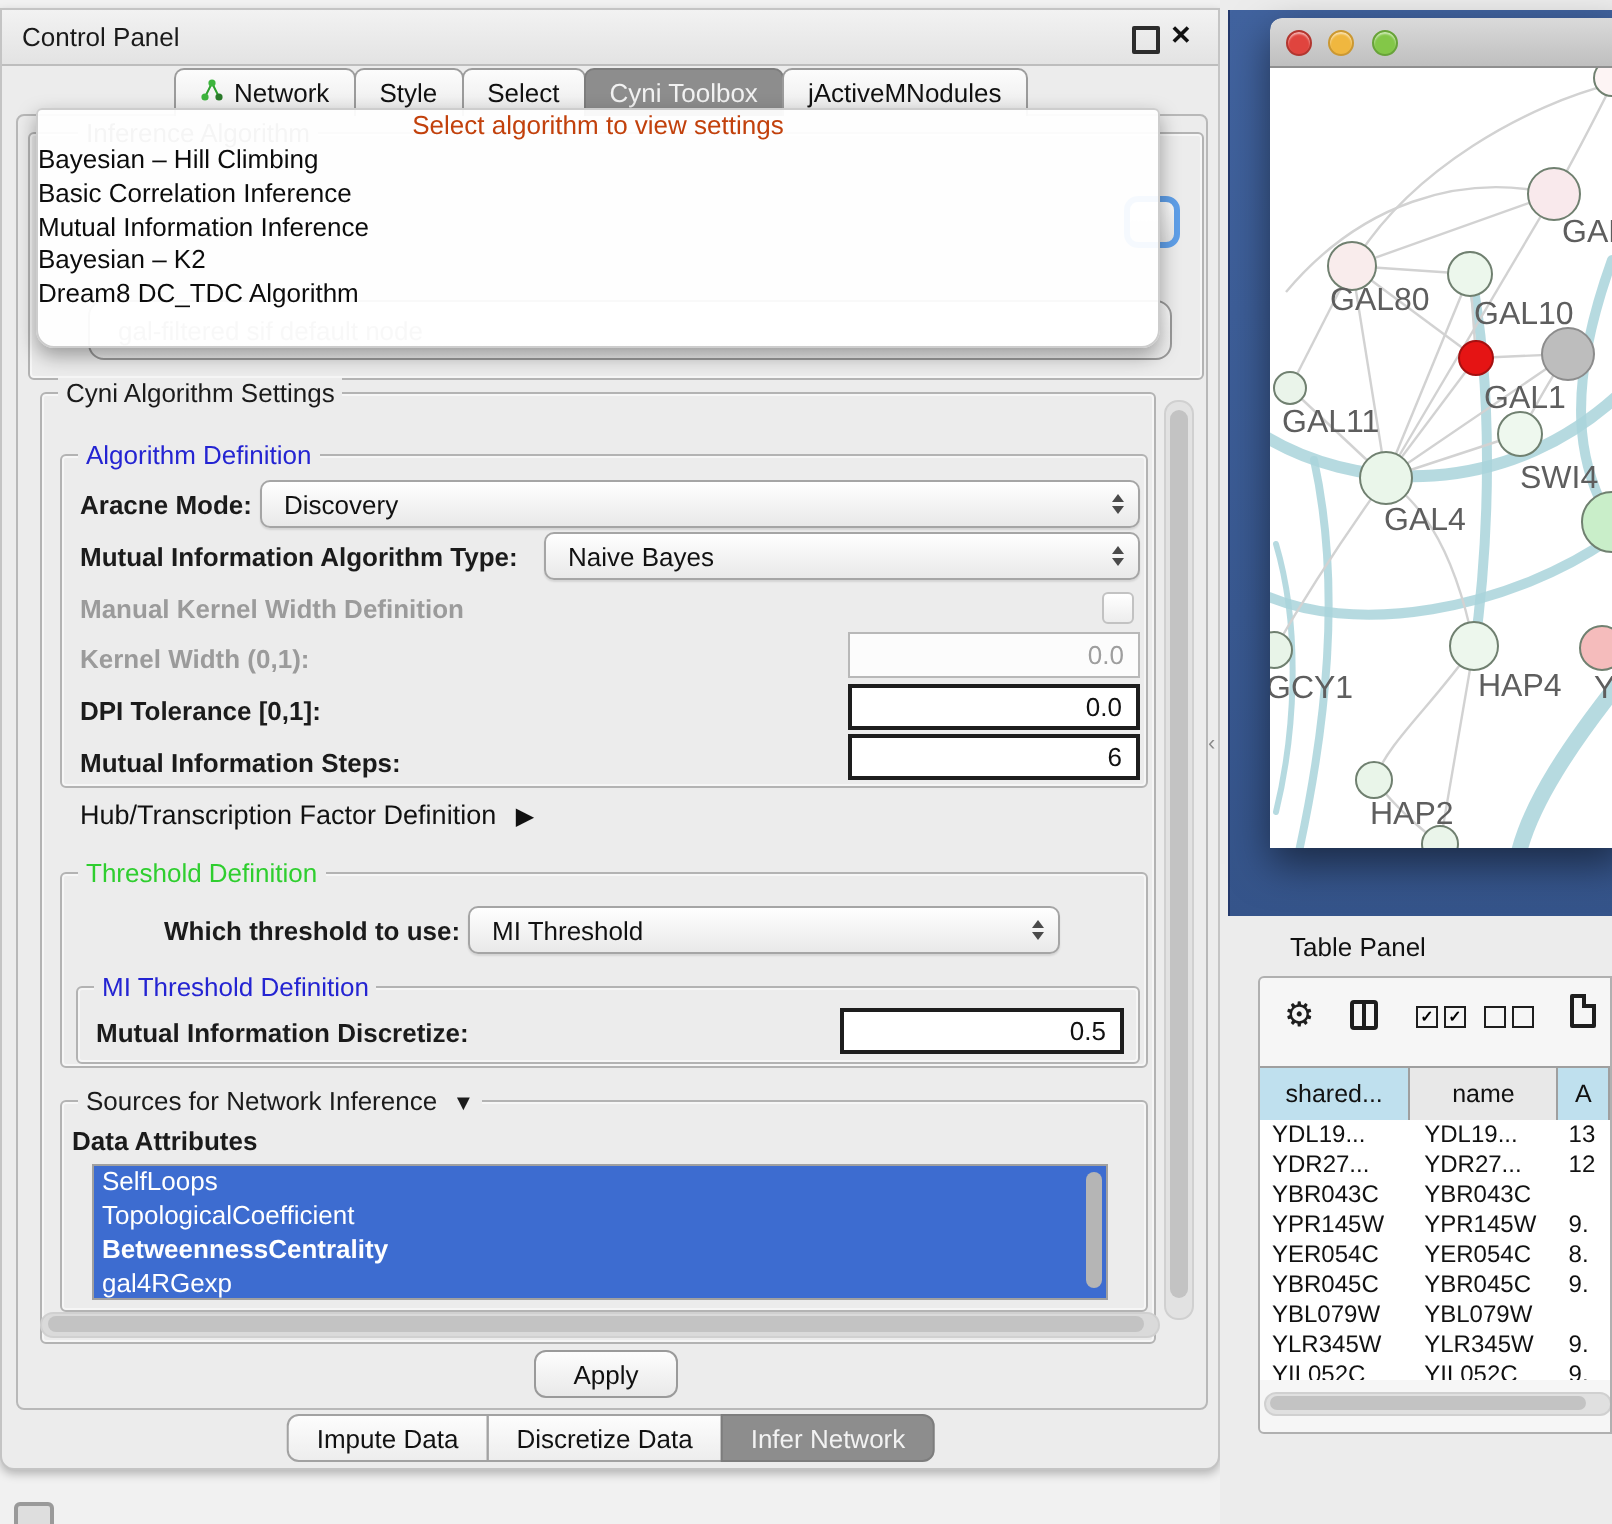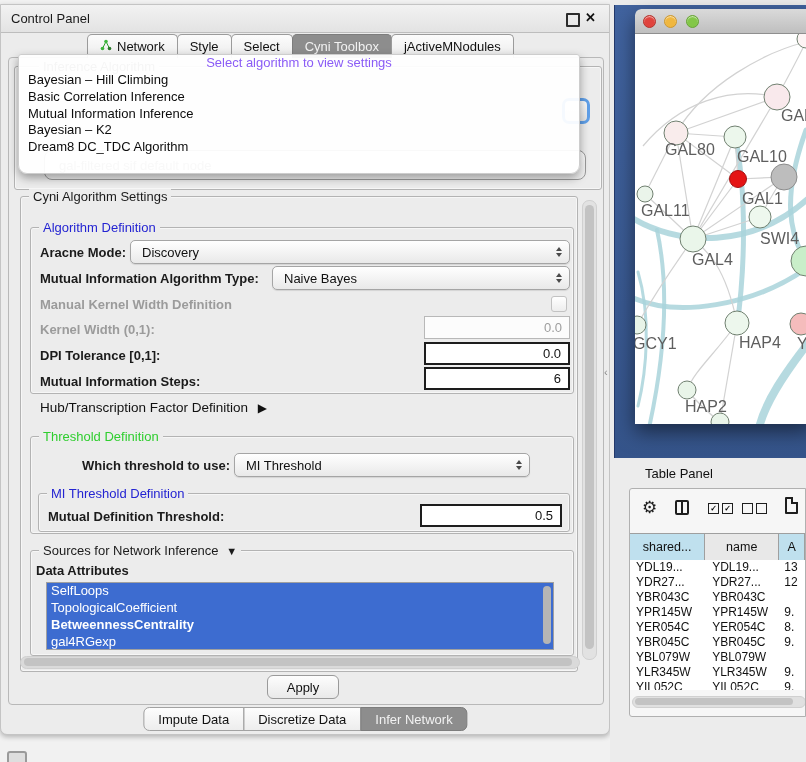--- a/index.html
+++ b/index.html
@@ -28,22 +28,22 @@
   .cb{position:absolute;width:14px;height:14px;border:1px solid #c2c2c2;border-radius:3px;
       background:linear-gradient(#ffffff,#ededed);}
   .tab{height:23px;padding:0 12px;margin-left:-1px;border:1px solid #9b9b9b;border-bottom:none;
        border-radius:5px 5px 0 0;background:linear-gradient(#fcfcfc,#ebebeb);
        font:13px "Liberation Sans",sans-serif;color:#111;display:flex;align-items:center;gap:5px;}
   .tab.sel{background:#8d8d8d;color:#f2f2f2;border-color:#7d7d7d;}
   #tab-row{position:absolute;left:88px;top:34px;display:flex;z-index:3;}
   #algo-popup{position:absolute;left:18px;top:54px;width:560px;height:118px;
               background:rgba(255,255,255,0.94);border:1px solid #cdcdcd;border-radius:3px 3px 9px 9px;
               box-shadow:0 4px 10px rgba(0,0,0,0.35);z-index:6;overflow:hidden;}
-  .algo-ph{height:17px;line-height:17px;text-align:center;color:#8b5cf6;font:13px "Liberation Sans",sans-serif;}
-  .algo-item{height:16.8px;line-height:16.8px;padding-left:9px;font:13px "Liberation Sans",sans-serif;color:#0c0c0c;}
+  .algo-ph{height:17px;line-height:17px;text-align:center;color:#c2410c;font:13px "Liberation Sans",sans-serif;}
+  .algo-item{height:16.8px;line-height:16.8px;padding-left:0;font:13px "Liberation Sans",sans-serif;color:#0c0c0c;}
   .algo-item.bold{font-weight:700;}
   .attr-item{height:17px;line-height:17px;padding-left:4px;color:#fff;font:13px "Liberation Sans",sans-serif;}
   .seg{height:22px;padding:0 14px;display:flex;align-items:center;background:linear-gradient(#fdfdfd,#ededed);
        border:1px solid #a2a2a2;margin-left:-1px;font:13px "Liberation Sans",sans-serif;color:#111;}
   .seg.sel{background:#8d8d8d;color:#f2f2f2;border-color:#7d7d7d;}
   .seg:first-child{border-radius:6px 0 0 6px;}
   .seg:last-child{border-radius:0 6px 6px 0;}
   #bottom-tabs{position:absolute;left:306px;top:707px;transform:translateX(-50%);display:flex;z-index:2;}
   .sb-track{position:absolute;background:#e2e2e2;border:1px solid #d0d0d0;border-radius:7px;}
   .sb-thumb{position:absolute;background:#c3c3c3;border-radius:6px;}
@@ -180,21 +180,21 @@
       <span>MI Threshold</span>
       <span class="arrows">
           <i class="up"></i>
           <i class="dn"></i>
         </span>
     </div>
 
     <div class="tborder" style="left:38px;top:493px;width:530px;height:37px;">
       <span class="legend blue">MI Threshold Definition</span>
     </div>
-    <span class="lbl" style="left:48px;top:509px;">Mutual Definition Threshold:</span>
+    <span class="lbl" style="left:48px;top:509px;">Mutual Information Discretize:</span>
     <div class="field" style="left:420px;top:504px;width:142px;height:23px;box-sizing:border-box;">
       <span>0.5</span>
     </div>
 
     <div class="tborder" style="left:30px;top:550px;width:542px;height:104px;">
       <span class="legend">
         <span>Sources for Network Inference</span>
         <span style="font-size:11px;margin-left:4px;">▼</span>
       </span>
     </div>

